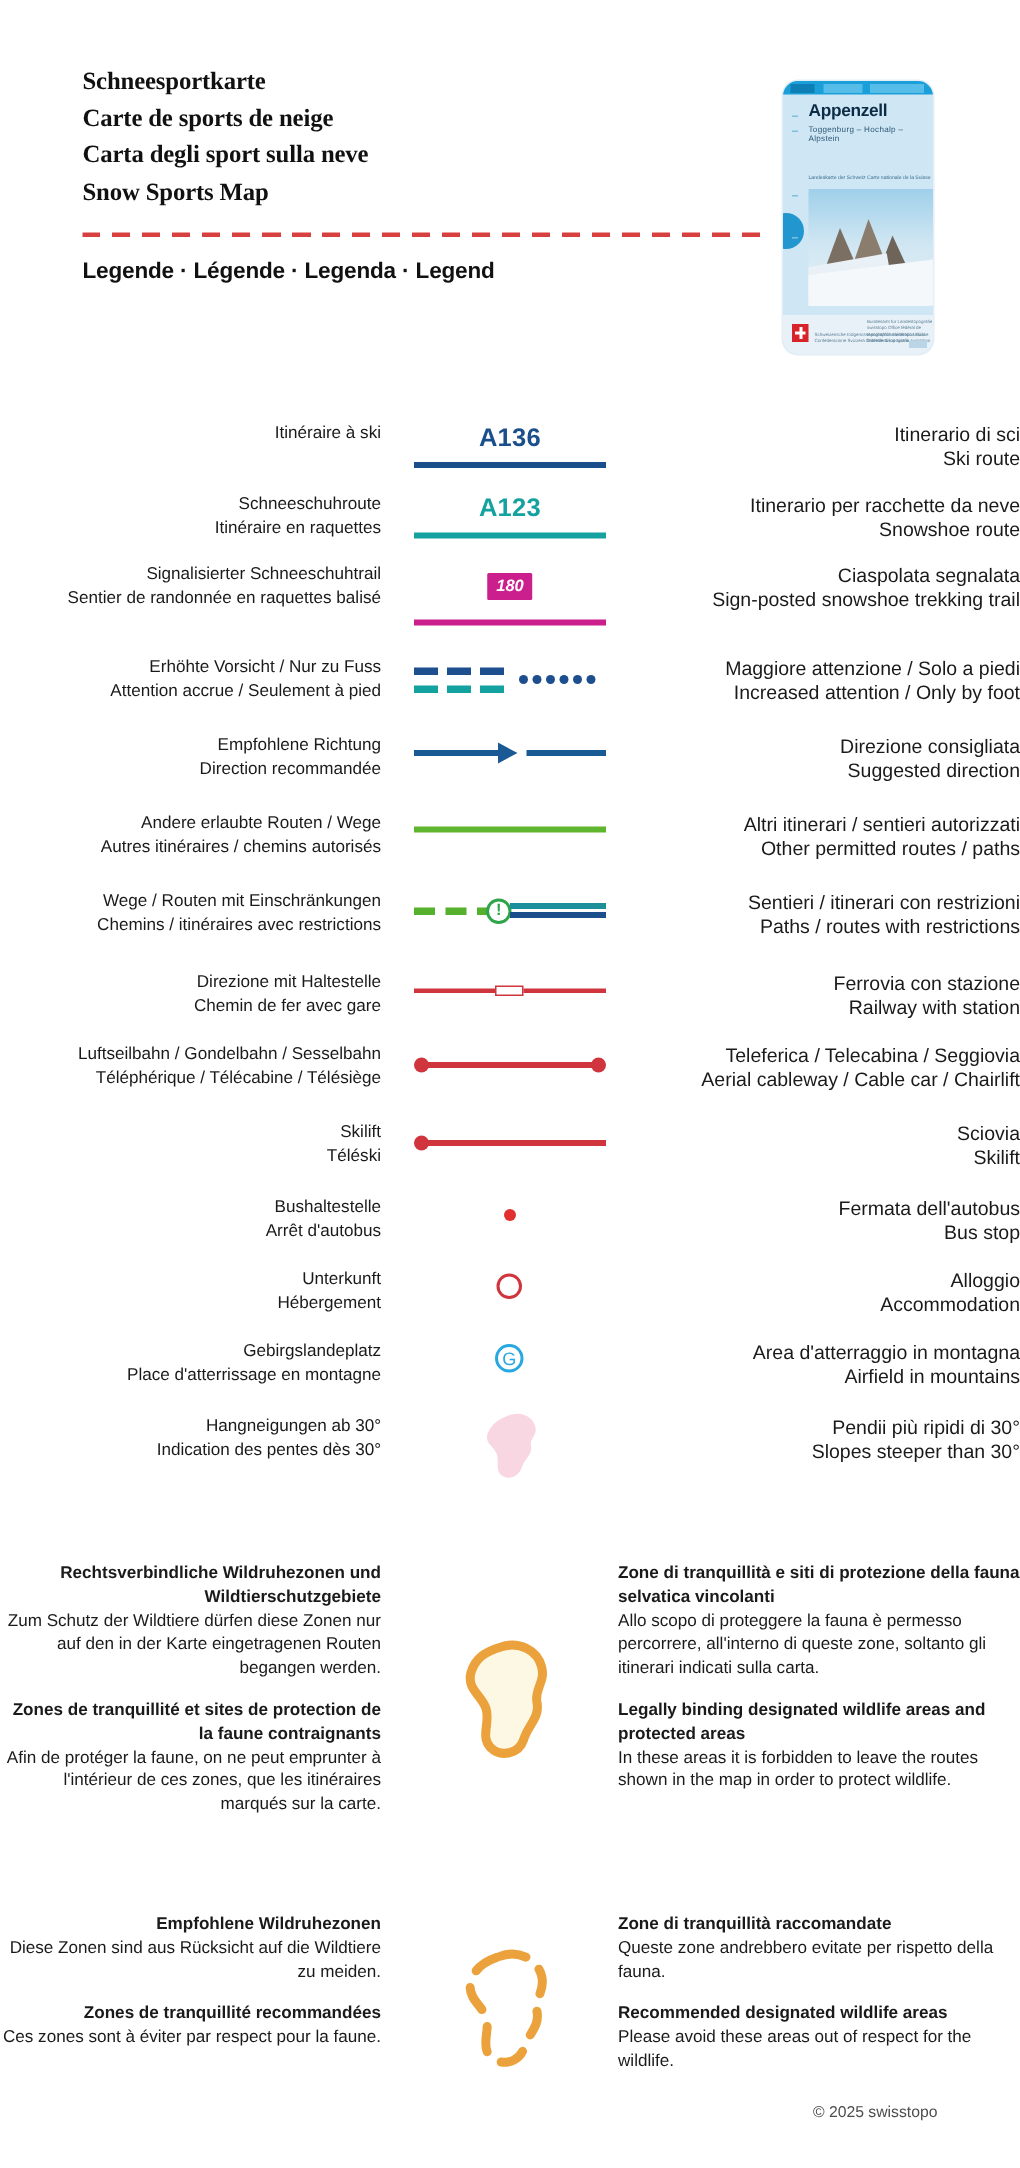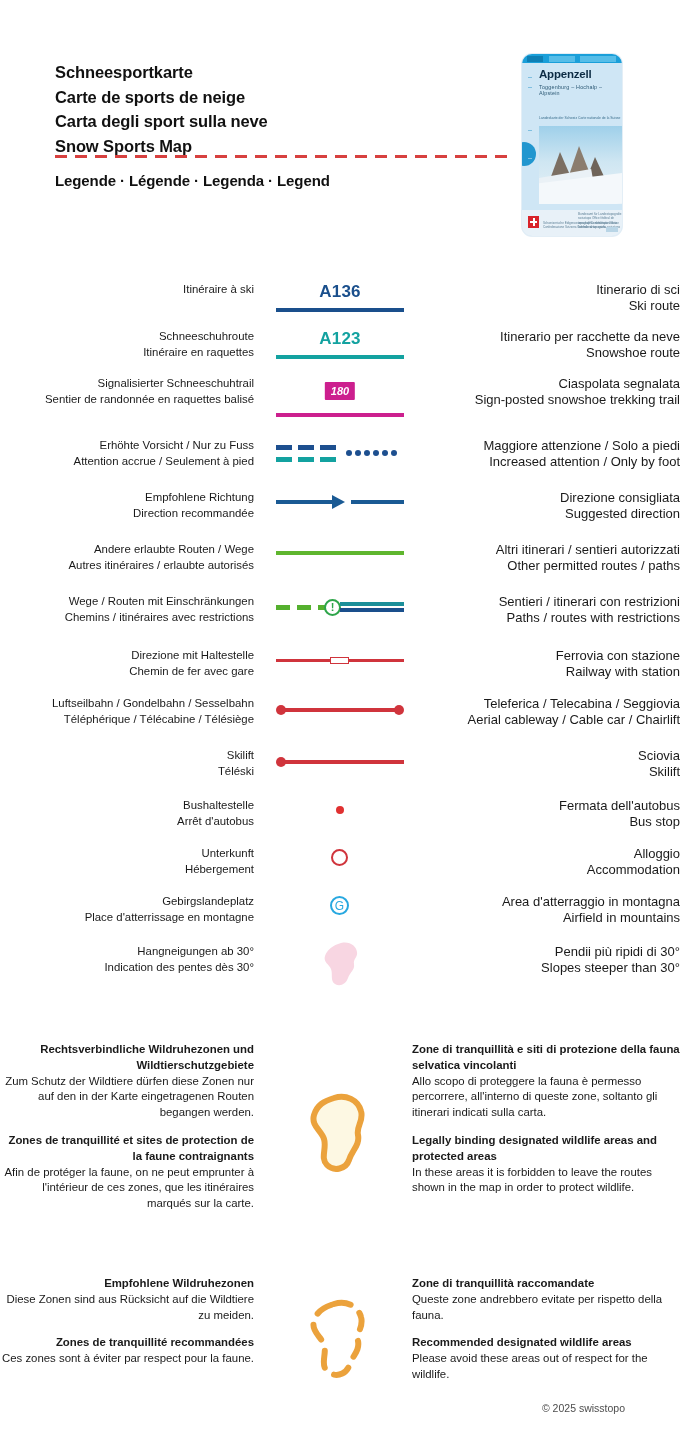--- a/index.html
+++ b/index.html
@@ -7,21 +7,21 @@
     width: 680px; height: 1445px;
     background: #ffffff;
     font-family: "Liberation Sans", sans-serif;
     color: #1a1a1a;
     overflow: hidden;
   }
   .page { position: relative; width: 680px; height: 1445px; }
 
   
   .header { position: absolute; left: 0; top: 0; width: 680px; height: 250px; }
-  .titles { position: absolute; left: 55px; top: 60px; width: 430px; }
+  .titles { position: absolute; left: 55px; top: 42px; width: 430px; font-family: Liberation Serif, serif; }
   .titles .t {
     font-size: 16.5px; font-weight: bold; letter-spacing: -0.1px;
     line-height: 24.5px; color: #111;
   }
   .dash-rule {
     position: absolute; left: 55px; top: 155px; width: 455px; height: 3px;
     background-image: repeating-linear-gradient(to right,
       #d7403f 0px, #d7403f 12px, rgba(255,255,255,0) 12px, rgba(255,255,255,0) 20px);
   }
   .legend-title {
@@ -300,21 +300,21 @@
       </div>
       <div class="col-r">
         <div>Direzione consigliata</div>
         <div>Suggested direction</div>
       </div>
     </div>
 
     <div class="row" style="height:52px">
       <div class="col-l">
         <div>Andere erlaubte Routen / Wege</div>
-        <div>Autres itinéraires / erlaubte autorisés</div>
+        <div>Autres itinéraires / chemins autorisés</div>
       </div>
       <div class="col-s">
         <div class="rline" style="left:8px;top:9px;width:128px;background:#5fb62e"></div>
       </div>
       <div class="col-r">
         <div>Altri itinerari / sentieri autorizzati</div>
         <div>Other permitted routes / paths</div>
       </div>
     </div>
 

